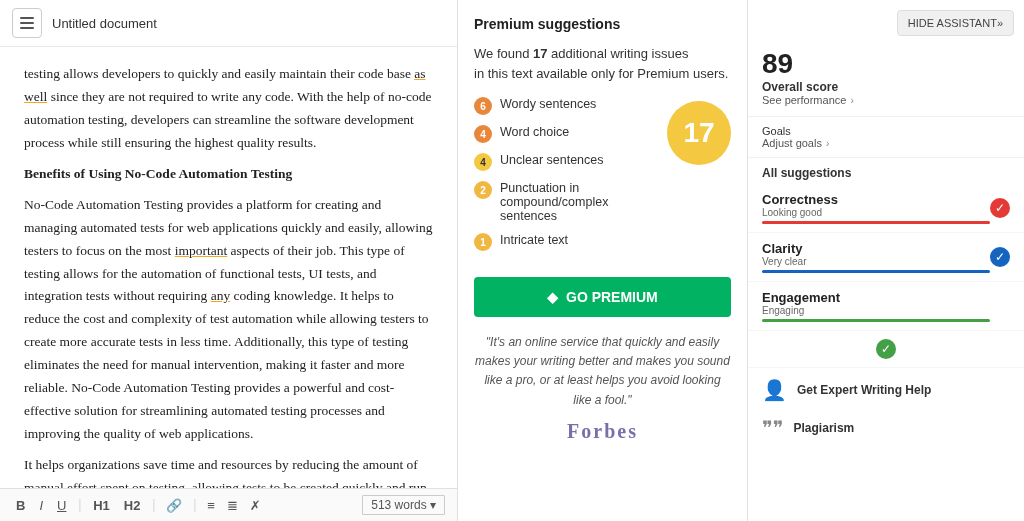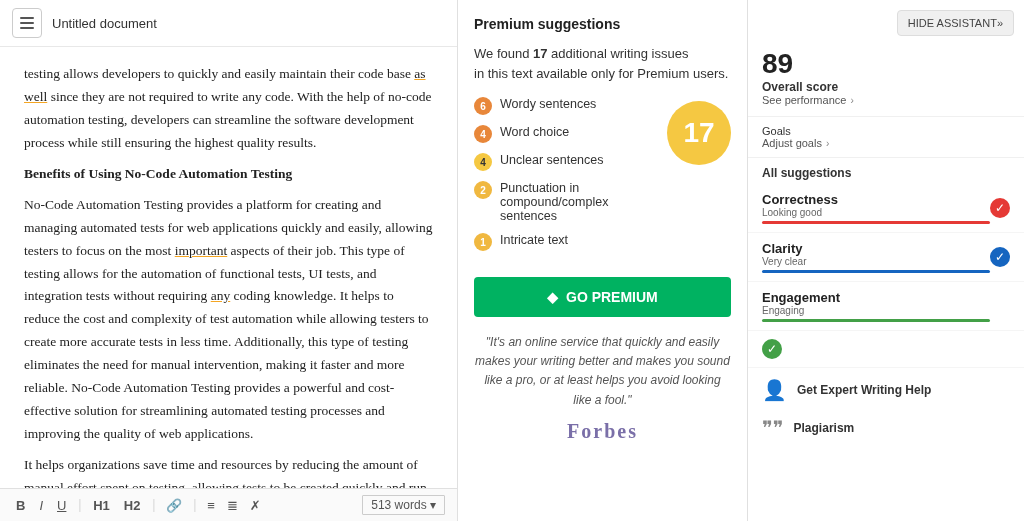--- a/index.html
+++ b/index.html
@@ -251,21 +251,21 @@
     .all-suggestions-label {
       padding: 8px 14px 4px;
       font-size: 12px;
       font-weight: bold;
       color: #333;
     }
     .suggestion-item {
       padding: 8px 14px;
       display: flex;
       align-items: center;
-      justify-content: flex-start;
+      justify-content: center;
       border-bottom: 1px solid #f5f5f5;
     }
     .suggestion-name {
       font-size: 13px;
       font-weight: bold;
       color: #222;
     }
     .suggestion-status {
       font-size: 10px;
       color: #666;

